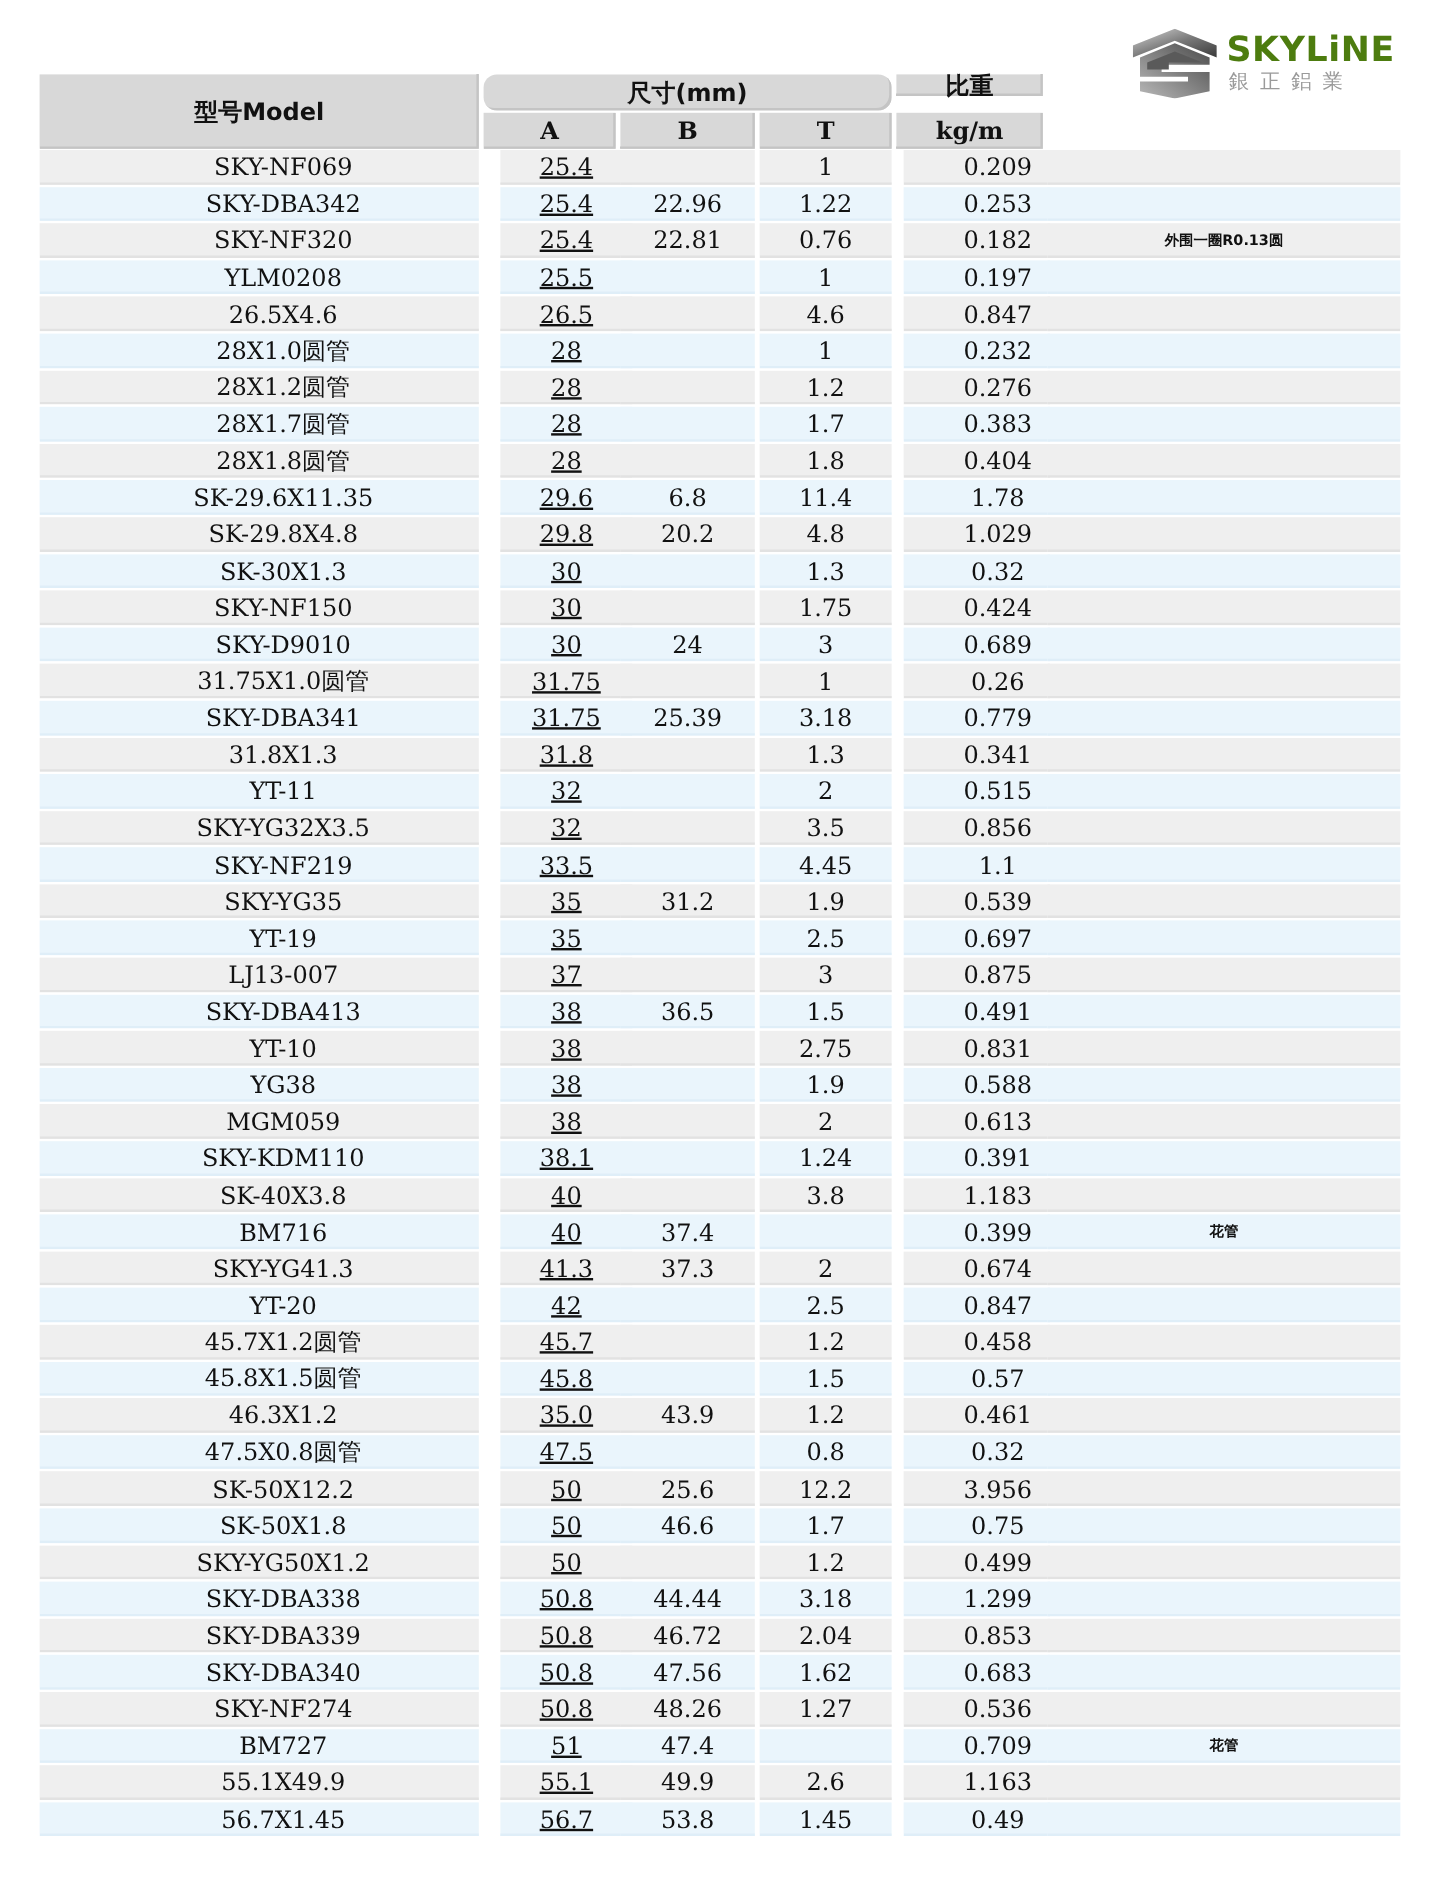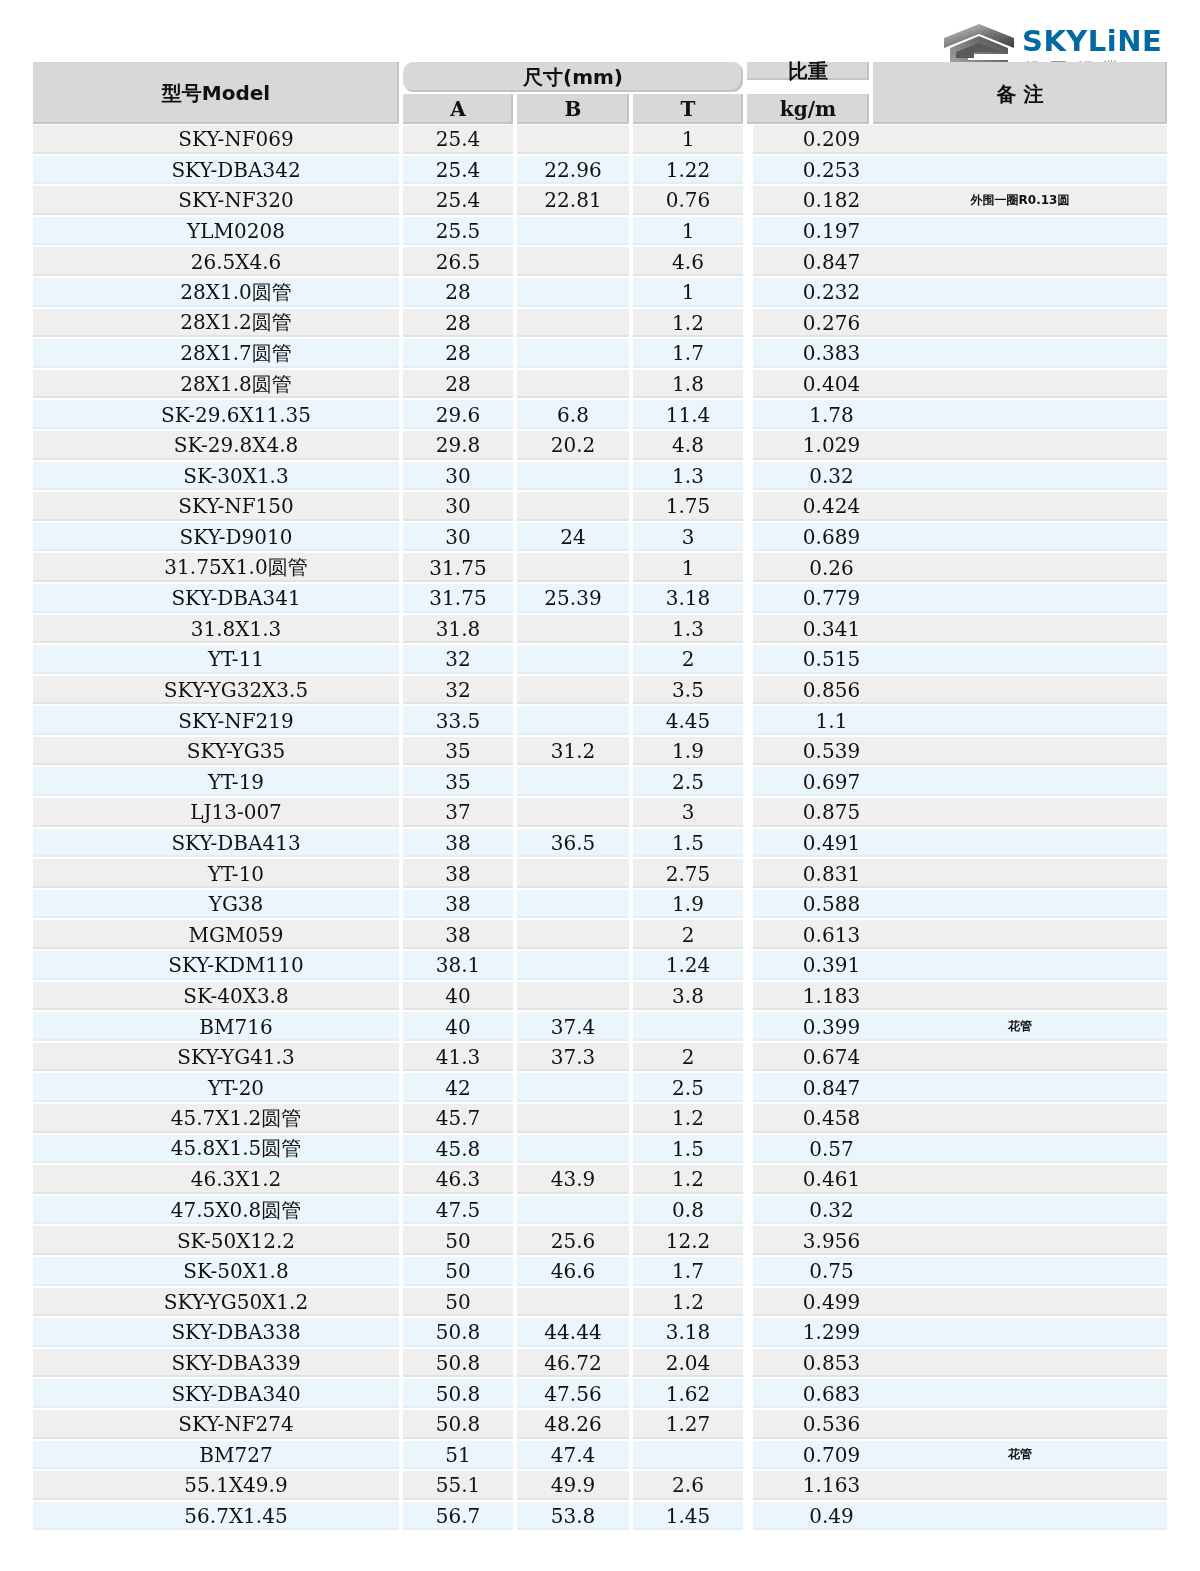--- a/index.html
+++ b/index.html
@@ -1,34 +1,34 @@
 <!DOCTYPE html>
 <html><head>
 <meta charset="utf-8">
 <style>
   * { box-sizing: border-box; margin: 0; padding: 0; }
   html, body { width: 1200px; height: 1571px; background: #ffffff; overflow: hidden; }
   body { position: relative; font-family: "DejaVu Serif", "Liberation Serif", serif; color: #111; }
 
   .logo { position: absolute; left: 944px; top: 24px; width: 220px; height: 60px; }
   .logo-mark { position: absolute; left: 0; top: 0; width: 70px; height: 58px; }
-  .logo-text { position: absolute; left: 78px; top: 2px; font-family: "DejaVu Sans", "Liberation Sans", sans-serif; font-weight: bold; font-size: 29px; letter-spacing: 0.5px; color: #0369a1; line-height: 30px; }
+  .logo-text { position: absolute; left: 78px; top: 2px; font-family: "DejaVu Sans", "Liberation Sans", sans-serif; font-weight: bold; font-size: 29px; letter-spacing: 0.5px; color: #4d7c0f; line-height: 30px; }
   .logo-sub { position: absolute; left: 80px; top: 34px; font-family: "DejaVu Sans", "Liberation Sans", sans-serif; font-size: 17px; letter-spacing: 9px; color: #9a9a9a; line-height: 20px; }
 
   .table { position: absolute; left: 33px; top: 62px; width: 1134px; }
   .hdr { position: relative; height: 62px; }
   .hcell { position: absolute; background: #d8d8d8; display: flex; align-items: center; justify-content: center; font-weight: bold; font-size: 20px; color: #111; box-shadow: inset -2px -2px 0 #c4c4c4; }
 
   .row { position: relative; height: 30.6px; }
   .cell { position: absolute; top: 1px; height: 28.6px; display: flex; align-items: center; justify-content: center; font-size: 20px; color: #111; white-space: nowrap; }
   .row.odd .cell { background: #efefef; box-shadow: inset 0 -2px 0 #e2e2e2; }
   .row.even .cell { background: #eaf5fc; box-shadow: inset 0 -2px 0 #dfeef8; }
 
   .c-model { left: 0; width: 366px; padding-left: 40px; }
-  .c-a { left: 370px; width: 110px; }
+  .c-a { left: 384px; width: 110px; text-decoration: underline; }
   .c-b { left: 484px; width: 112px; }
   .c-t { left: 600px; width: 110px; }
   .c-w { left: 720px; width: 122px; padding-left: 35px; }
   .c-note { left: 840px; width: 294px; font-family: "DejaVu Sans", "Liberation Sans", sans-serif; font-weight: bold; font-size: 12px; }
   .cn { font-family: "DejaVu Sans", "Liberation Sans", sans-serif; font-weight: bold; }
 </style>
 </head>
 <body>
 
 <div class="logo">
@@ -68,23 +68,20 @@
     </div>
     <div class="hcell" style="left:600px;top:32px;width:110px;height:30px;">
       <span>T</span>
     </div>
     <div class="hcell cn" style="left:714px;top:0;width:122px;height:18px;">
       <span>比重</span>
     </div>
     <div class="hcell" style="left:714px;top:32px;width:122px;height:30px;">
       <span>kg/m</span>
     </div>
-    <div class="hcell cn" style="left:840px;top:0;width:294px;height:62px;padding-top:2px;">
-      <span>备 注</span>
-    </div>
   </div>
 
   <div id="rows">
   <div class="row odd">
     <div class="cell c-model">SKY-NF069</div>
     <div class="cell c-a">25.4</div>
     <div class="cell c-b"></div>
     <div class="cell c-t">1</div>
     <div class="cell c-w">0.209</div>
     <div class="cell c-note"></div>
@@ -382,21 +379,21 @@
     <div class="cell c-model">45.8X1.5圆管</div>
     <div class="cell c-a">45.8</div>
     <div class="cell c-b"></div>
     <div class="cell c-t">1.5</div>
     <div class="cell c-w">0.57</div>
     <div class="cell c-note"></div>
   </div>
 
   <div class="row odd">
     <div class="cell c-model">46.3X1.2</div>
-    <div class="cell c-a">46.3</div>
+    <div class="cell c-a">35.0</div>
     <div class="cell c-b">43.9</div>
     <div class="cell c-t">1.2</div>
     <div class="cell c-w">0.461</div>
     <div class="cell c-note"></div>
   </div>
 
   <div class="row even">
     <div class="cell c-model">47.5X0.8圆管</div>
     <div class="cell c-a">47.5</div>
     <div class="cell c-b"></div>

